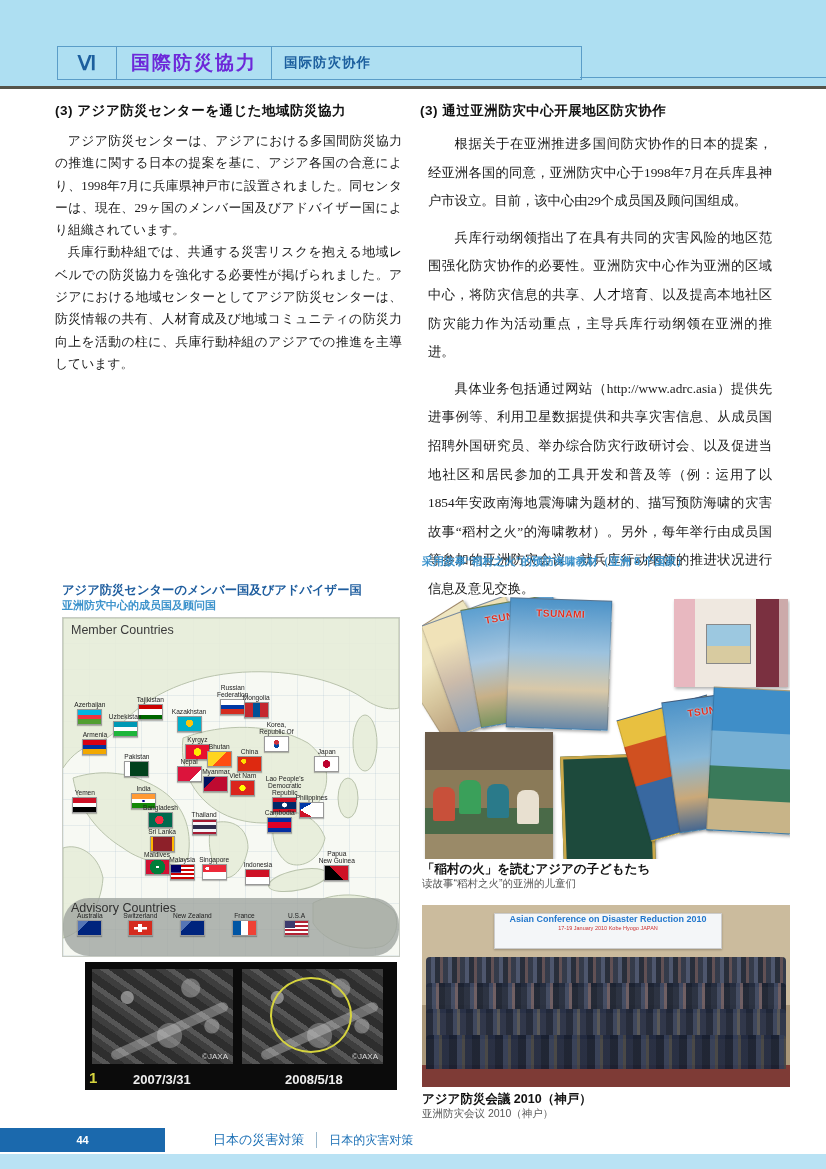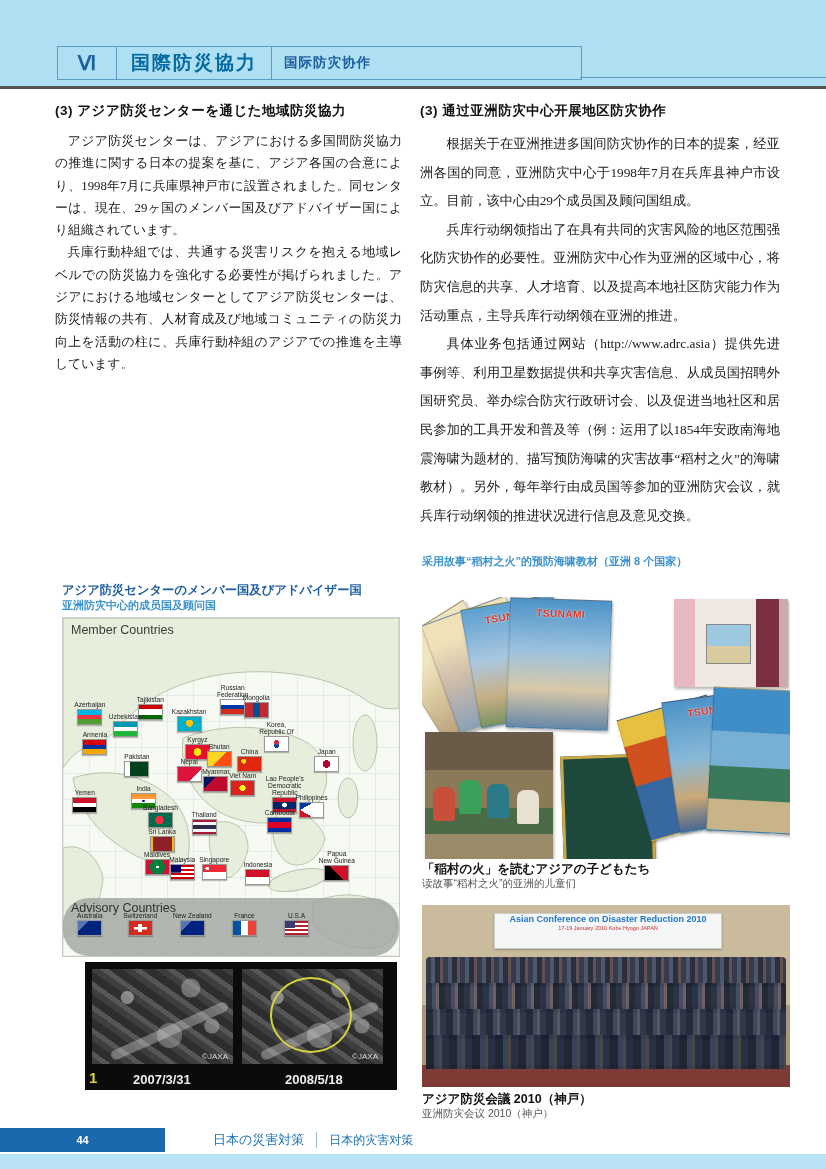--- a/index.html
+++ b/index.html
@@ -8,33 +8,33 @@
         font-family:"Liberation Serif","DejaVu Serif",serif;color:#1a1a1a;margin:0 auto;}
 
   
   .header-band{position:absolute;left:0;top:0;width:826px;height:86px;background:#aedff2;}
   .header-box{position:absolute;left:57px;top:46px;width:523px;height:32px;
               border:1.5px solid #5b9dc8;display:flex;align-items:stretch;background:#aedff2;}
   .header-cell-num{width:58px;display:flex;align-items:center;justify-content:center;
               border-right:1.5px solid #5b9dc8;font-family:"Liberation Serif",serif;
               font-size:20px;color:#1c5f9e;font-weight:bold;}
   .header-cell-ja{display:flex;align-items:center;padding:0 14px;border-right:1.5px solid #5b9dc8;
-              font-family:"Liberation Sans",sans-serif;font-size:19px;font-weight:bold;color:#0369a1;letter-spacing:2px;}
+              font-family:"Liberation Sans",sans-serif;font-size:19px;font-weight:bold;color:#6d28d9;letter-spacing:2px;}
   .header-cell-zh{display:flex;align-items:center;padding:0 12px;
               font-family:"Liberation Sans",sans-serif;font-size:13.5px;font-weight:bold;color:#1c5f9e;letter-spacing:1px;}
   .header-line{position:absolute;left:580px;top:76.5px;width:246px;height:1.5px;background:#5b9dc8;}
   .dark-rule{position:absolute;left:0;top:86px;width:826px;height:3px;background:#55544a;}
 
   
   .col-left{position:absolute;left:55px;top:102px;width:347px;}
   .col-right{position:absolute;left:420px;top:102px;width:360px;}
   .sec-heading{font-family:"Liberation Sans",sans-serif;font-size:13.5px;font-weight:bold;
                color:#111;margin:0 0 10px 0;letter-spacing:.5px;}
   .col-left p{margin:0;font-size:12.8px;line-height:22.3px;text-align:justify;text-indent:1em;}
-  .col-right p{margin:0;font-size:13.3px;line-height:28.6px;text-align:justify;text-indent:2em;}
+  .col-right p{margin:8px;font-size:13.3px;line-height:28.6px;text-align:justify;text-indent:2em;}
 
   
   .figcap-ja{font-family:"Liberation Sans",sans-serif;font-weight:bold;font-size:12.3px;color:#1e5d9e;line-height:15px;}
   .figcap-zh{font-family:"Liberation Sans",sans-serif;font-weight:bold;font-size:11px;color:#3d93cc;line-height:14px;}
   .photocap-ja{font-family:"Liberation Sans",sans-serif;font-weight:bold;font-size:12.5px;color:#111;line-height:15px;}
   .photocap-zh{font-family:"Liberation Sans",sans-serif;font-size:10.5px;color:#555;line-height:13px;}
 
   .map-caption{position:absolute;left:62px;top:583px;width:340px;}
   
   .map{position:absolute;left:62px;top:617px;width:336px;height:338px;background:#f7f9f3;

